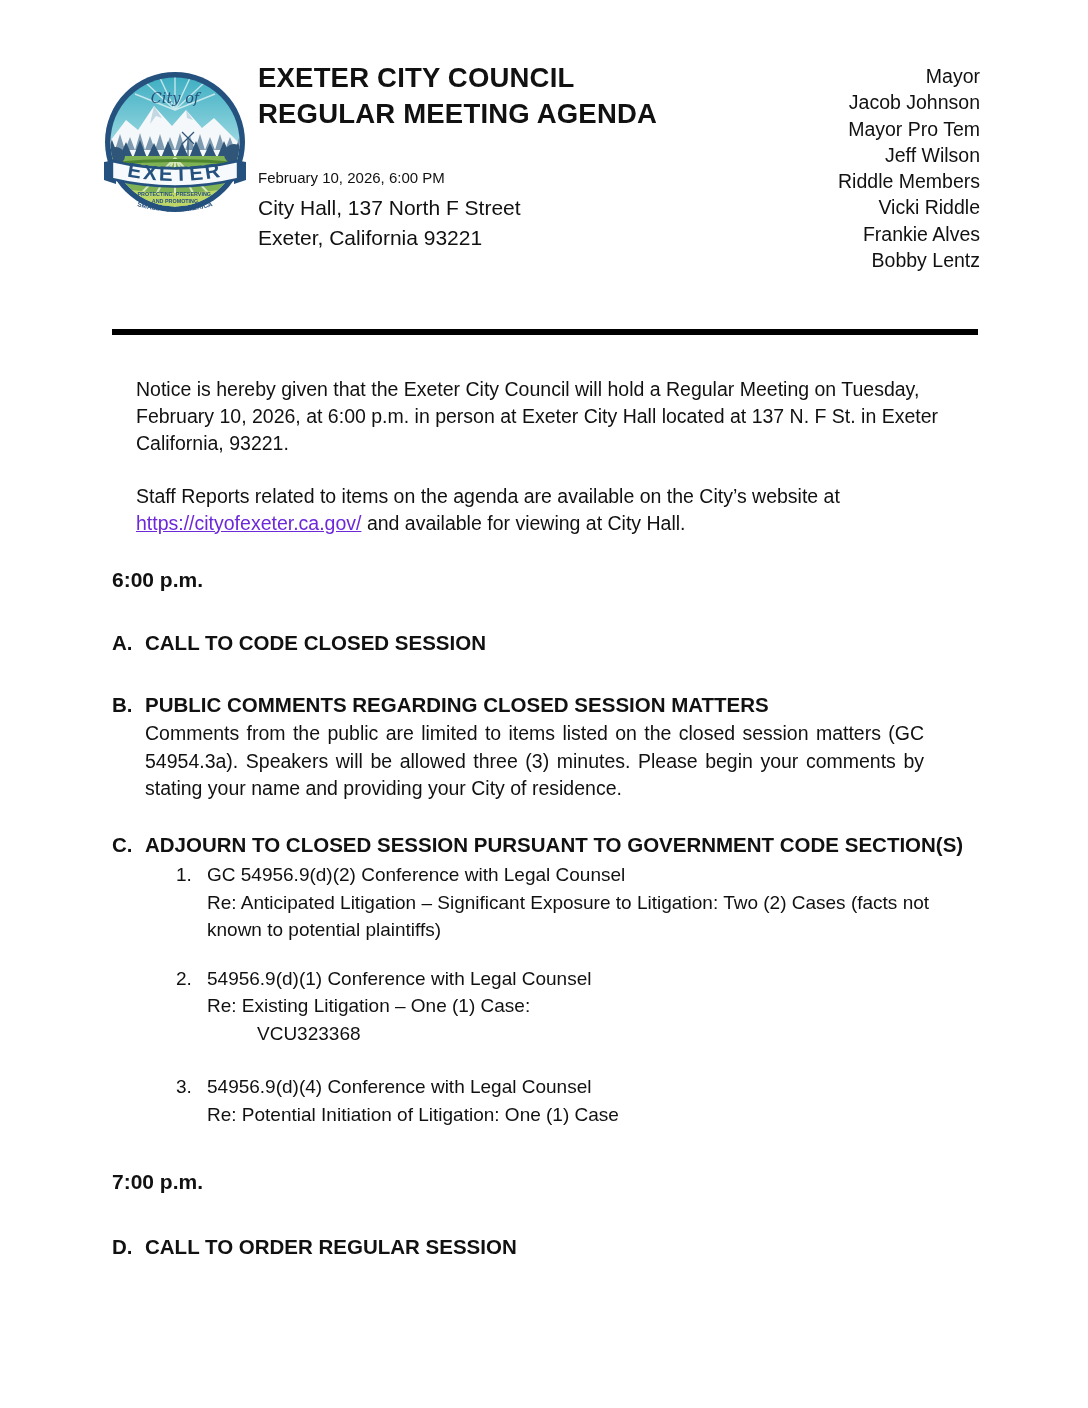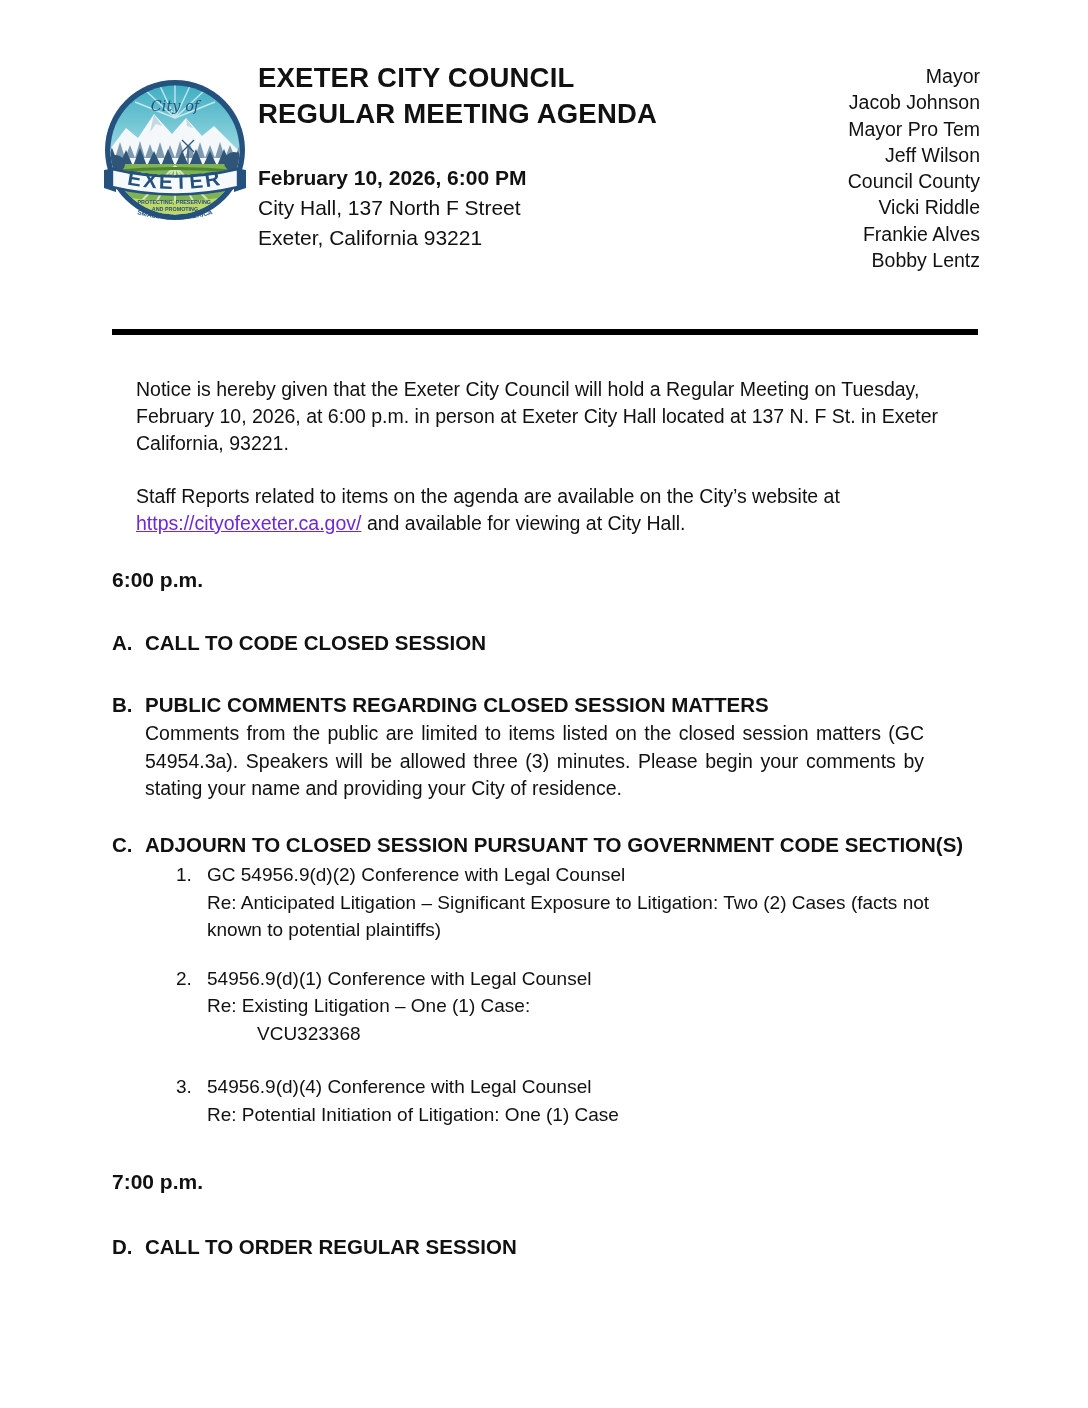--- a/index.html
+++ b/index.html
@@ -7,26 +7,26 @@
     position: relative;
     width: 1088px;
     height: 1408px;
     background: #ffffff;
     font-family: "Liberation Sans", "DejaVu Sans", sans-serif;
     color: #111111;
     overflow: hidden;
   }
 
   
-  .logo { position: absolute; left: 100px; top: 74px; width: 150px; height: 160px; }
+  .logo { position: absolute; left: 100px; top: 66px; width: 150px; height: 160px; }
   .logo svg { width: 150px; height: 160px; display: block; }
 
   .title-block { position: absolute; left: 258px; top: 60px; }
   .title-line { font-size: 27.5px; font-weight: bold; line-height: 36px; letter-spacing: 0.2px; }
-  .meeting-when { margin-top: 31px; font-size: 21px; font-weight: bold; line-height: 30px; }
+  .meeting-when { margin-top: 31px; font-size: 15px; font-weight: normal; line-height: 30px; }
   .meeting-where { font-size: 21px; line-height: 30px; }
 
   .officials { position: absolute; right: 108px; top: 63px; text-align: right;
                font-size: 19.5px; line-height: 26.3px; }
   .officials .bold { font-weight: normal; }
 
   
   .rule { position: absolute; left: 112px; top: 329px; width: 866px; height: 6px;
           background: #000000; }
 
@@ -150,21 +150,21 @@
     <div class="meeting-when">February 10, 2026, 6:00 PM</div>
     <div class="meeting-where">City Hall, 137 North F Street</div>
     <div class="meeting-where">Exeter, California 93221</div>
   </div>
 
   <div class="officials">
     <div class="bold">Mayor</div>
     <div>Jacob Johnson</div>
     <div class="bold">Mayor Pro Tem</div>
     <div>Jeff Wilson</div>
-    <div class="bold">Council County</div>
+    <div class="bold">Riddle Members</div>
     <div>Vicki Riddle</div>
     <div>Frankie Alves</div>
     <div>Bobby Lentz</div>
   </div>
 
   <div class="rule"></div>
 
   <div class="notice">
     <p>Notice is hereby given that the Exeter City Council will hold a Regular Meeting on Tuesday, February 10, 2026, at 6:00 p.m. in person at Exeter City Hall located at 137 N. F St. in Exeter California, 93221.</p>
     <p><span>Staff Reports related to items on the agenda are available on the City’s website at</span> <a href="#">https://cityofexeter.ca.gov/</a> <span>and available for viewing at City Hall.</span></p>

